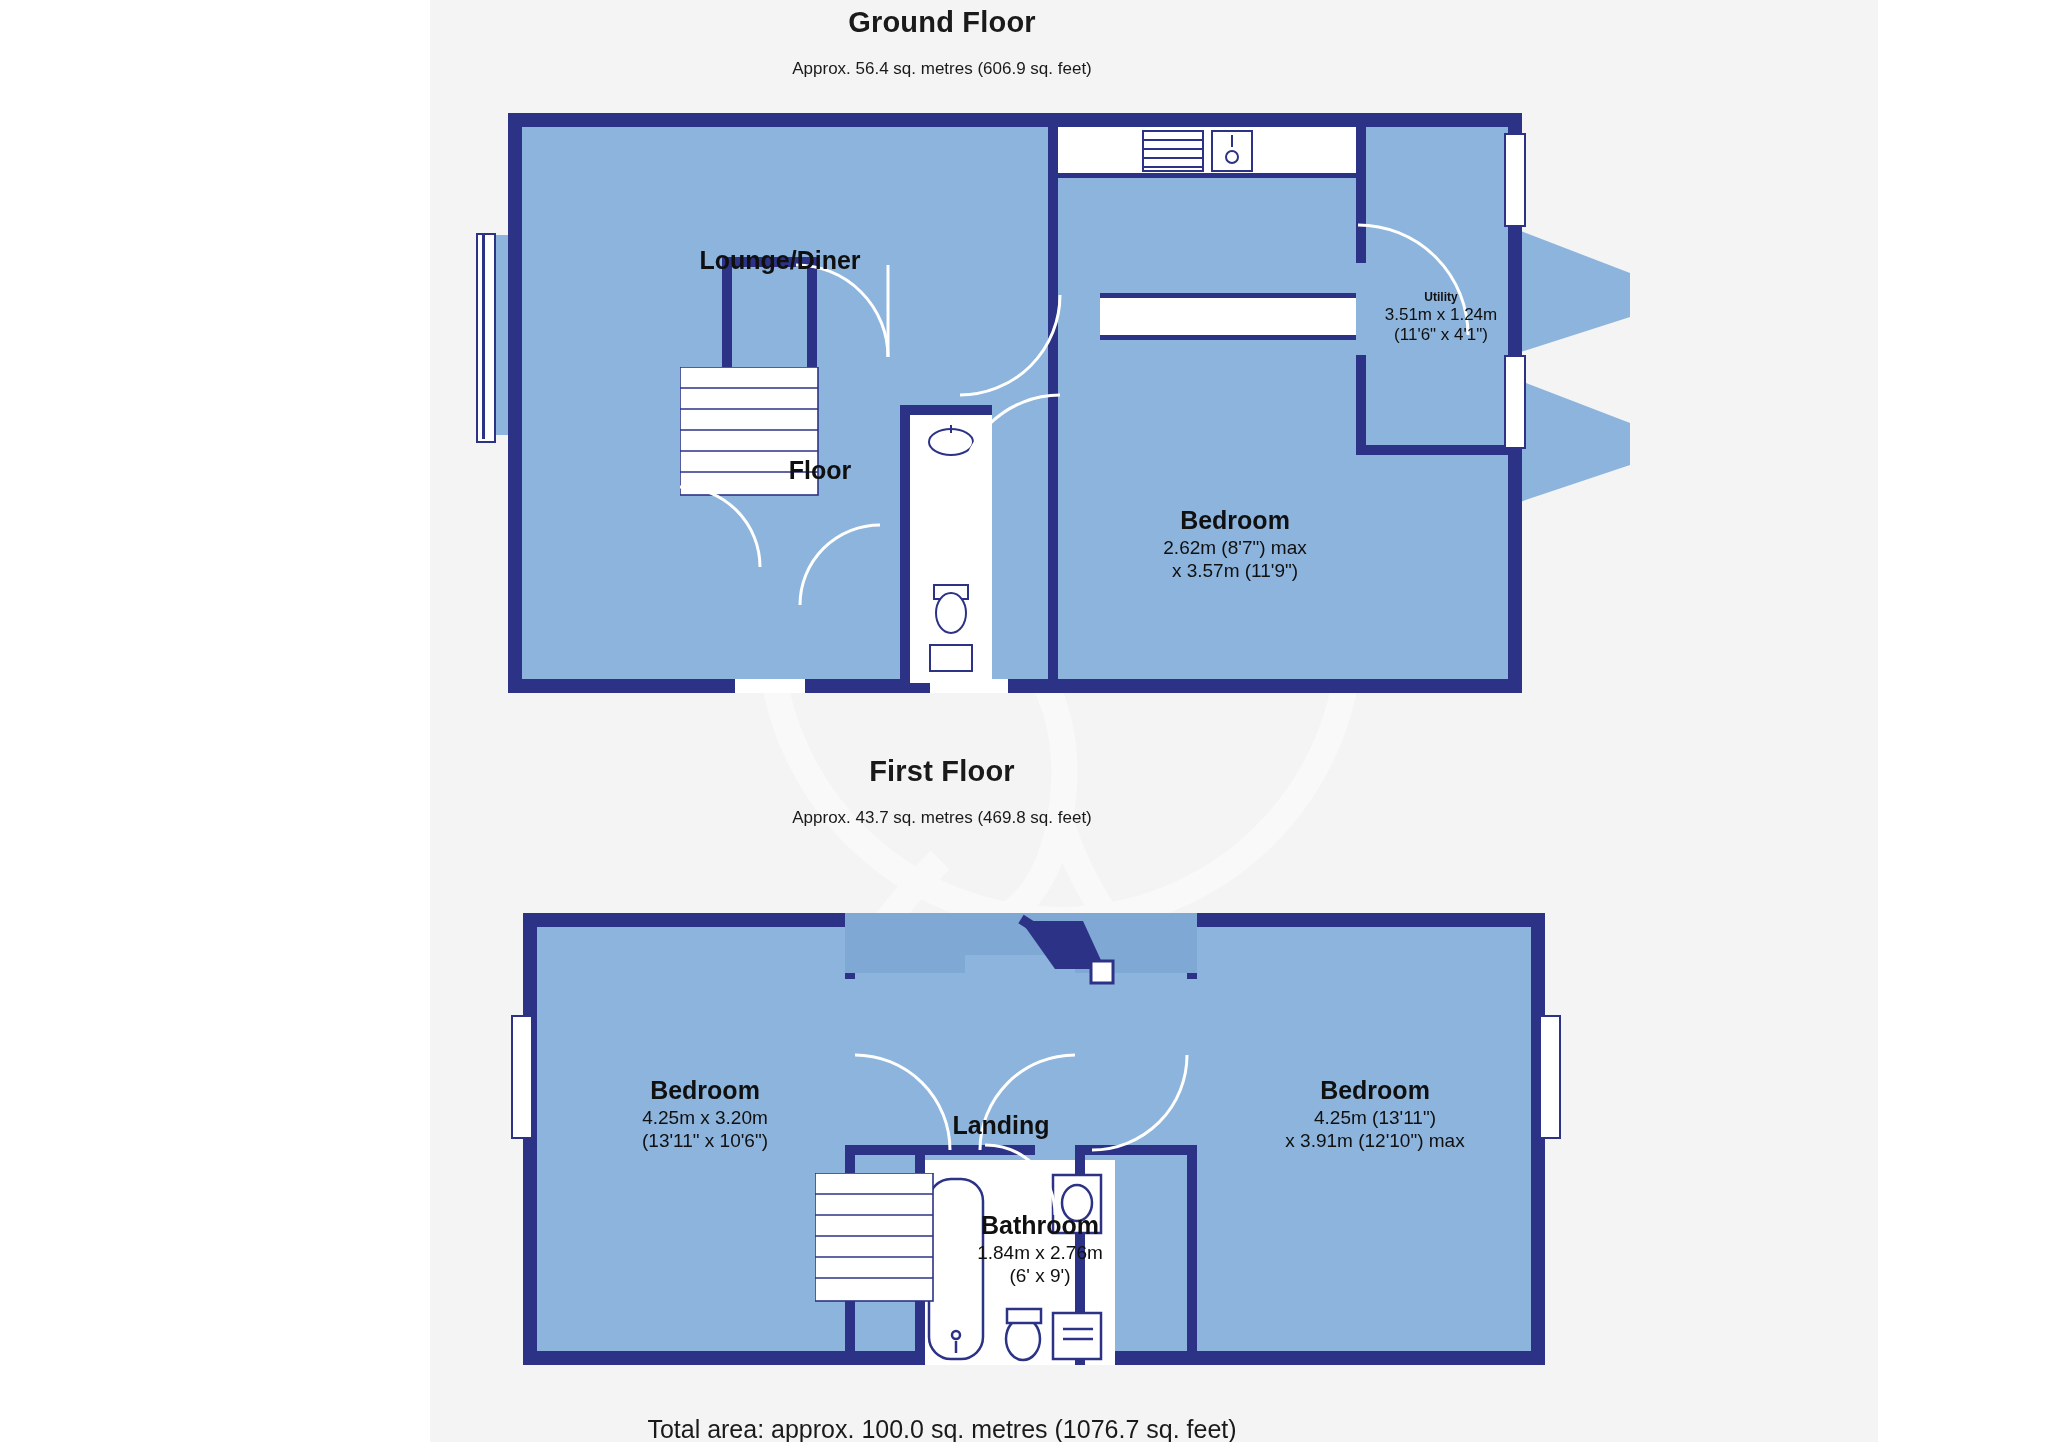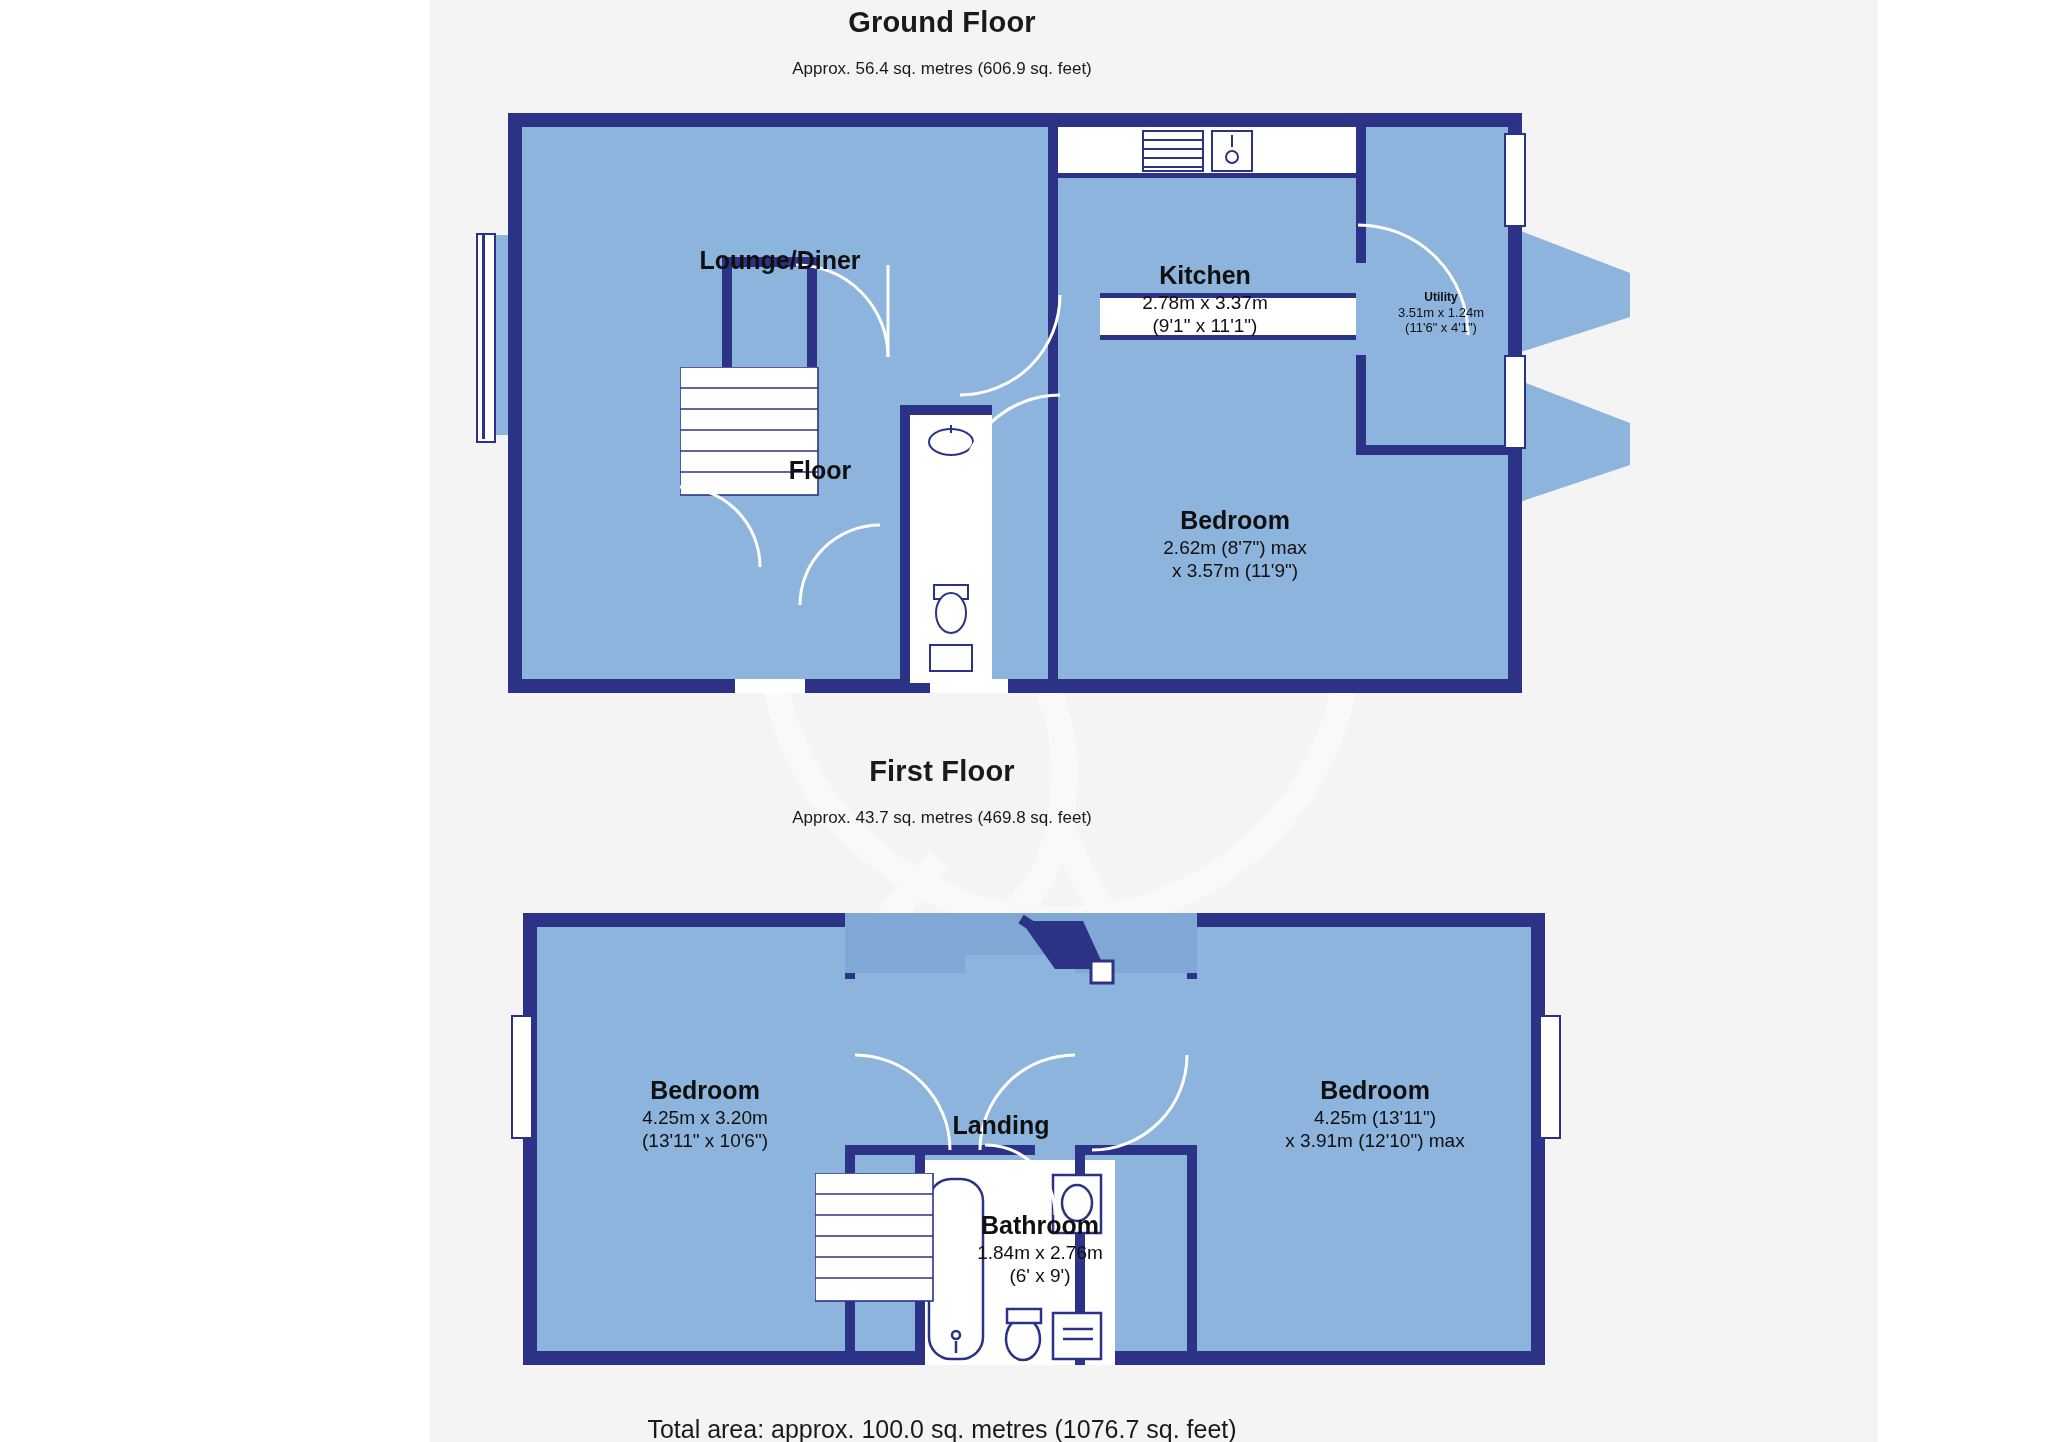--- a/index.html
+++ b/index.html
@@ -23,21 +23,21 @@
   .plan{position:absolute;}
   .wall{position:absolute;background:#2c3285;}
   .room{position:absolute;background:#8cb4dc;}
   .thin{position:absolute;background:#2c3285;}
   .white{position:absolute;background:#ffffff;}
 
   .lbl{position:absolute;text-align:center;color:#101010;line-height:1.22;}
   .lbl .n{font-size:25px;font-weight:bold;white-space:nowrap;}
   .lbl .d{font-size:19px;white-space:nowrap;}
   .lbl.small .n{font-size:12px;font-weight:bold;}
-  .lbl.small .d{font-size:13px;}
+  .lbl.small .d{font-size:17px;}
   .winh{position:absolute;background:#ffffff;border:2px solid #2c3285;}
 </style>
 </head>
 <body>
 
 <div id="page">
 
   <div class="band"></div>
 
   <svg class="watermark" viewBox="0 0 1000 860">
@@ -144,25 +144,20 @@
         <path d="M858 120 A110 110 0 0 1 968 230"></path>
         <path d="M260 462 A80 80 0 0 0 180 382"></path>
         <path d="M300 500 A80 80 0 0 1 380 420"></path>
       </g>
     </svg>
 
     <div class="lbl" style="left:120px;top:140px;width:320px;">
       <div class="n">Lounge/Diner</div>
     </div>
 
-    <div class="lbl" style="left:570px;top:155px;width:270px;">
-      <div class="n">Kitchen</div>
-      <div class="d">2.78m x 3.37m</div>
-      <div class="d">(9'1" x 11'1")</div>
-    </div>
 
     <div class="lbl small" style="left:866px;top:185px;width:150px;">
       <div class="n">Utility</div>
       <div class="d">3.51m x 1.24m</div>
       <div class="d">(11'6" x 4'1")</div>
     </div>
 
     <div class="lbl" style="left:240px;top:350px;width:160px;">
       <div class="n">Floor</div>
     </div>

